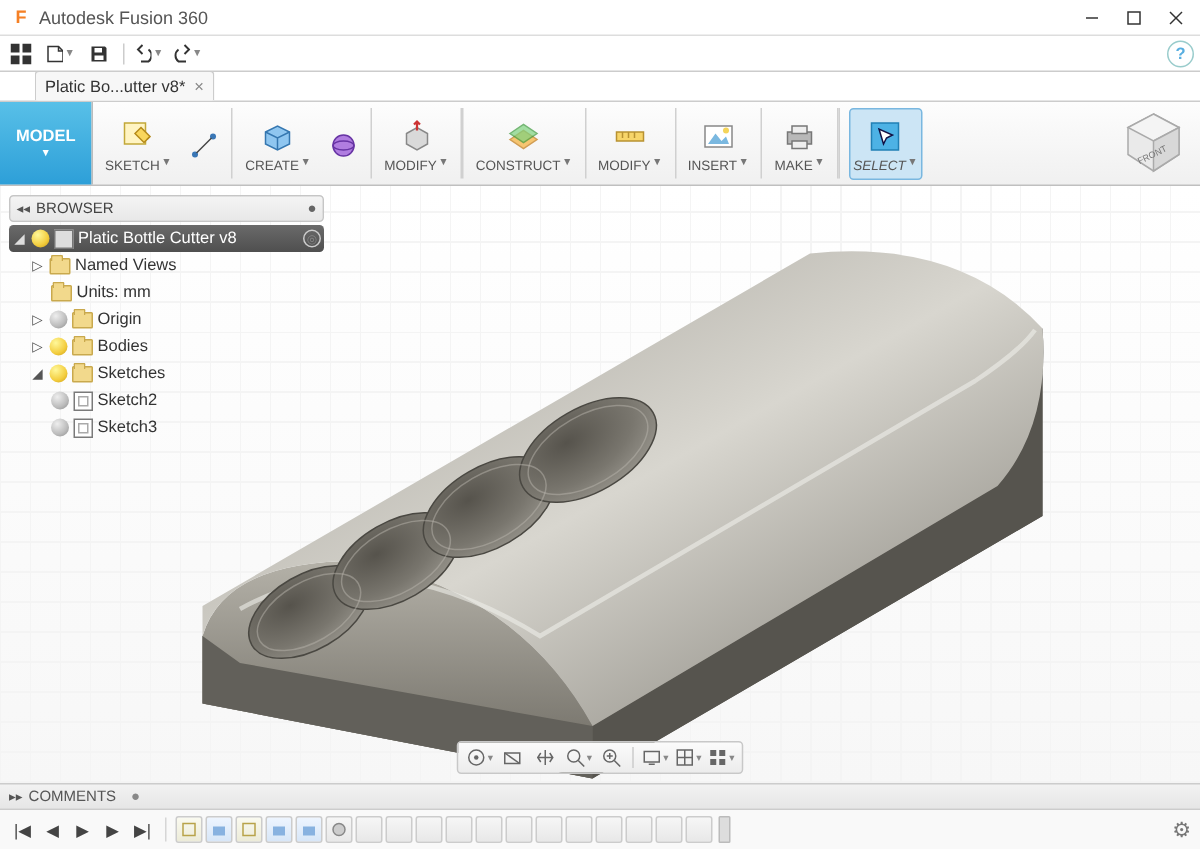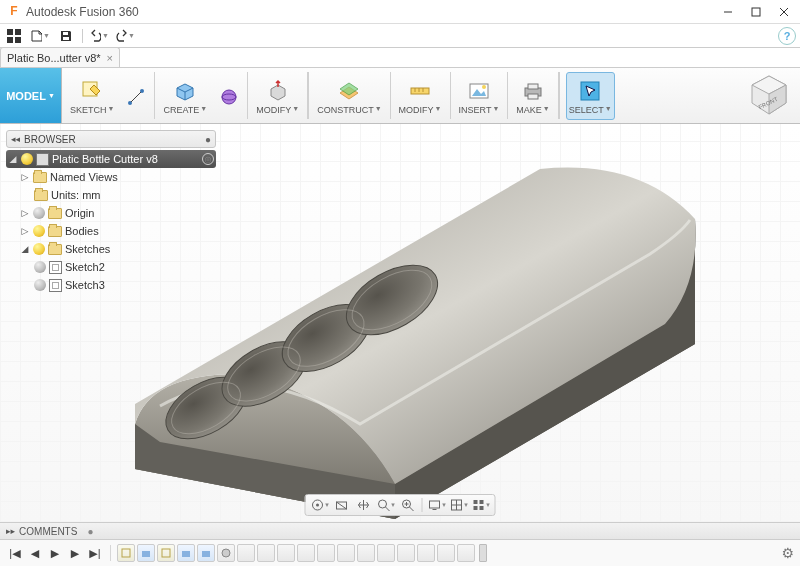--- a/index.html
+++ b/index.html
@@ -10,31 +10,31 @@
   .title-bar .app-icon { width: 16px; height: 16px; margin: 0 4px; color: #f58025; font-weight: bold; font-size: 12px; text-align:center; }
   .title-bar .title { flex: 1; font-size: 12px; color: #555; }
   .title-bar .win-btn { width: 28px; height: 20px; display:flex; align-items:center; justify-content:center; color:#333; font-size:11px; cursor:pointer; }
 
   
   .qat { height: 24px; background: #fff; border-bottom: 1px solid #ccc; display: flex; align-items: center; padding: 0 4px; gap: 6px; }
   .qat .btn { width: 20px; height: 20px; display:flex; align-items:center; justify-content:center; cursor:pointer; color:#4c4c4c; border-radius:2px; }
   .qat .help { margin-left:auto; font-weight:bold; color:#58aee0; width:18px; height:18px; border-radius:50%; border:1px solid #9cc; display:flex; align-items:center; justify-content:center; font-size:11px; }
 
   
-  .filetab-row { height: 20px; background: #fff; border-bottom: 1px solid #ccc; display:flex; align-items:flex-end; padding-left:0; }
+  .filetab-row { height: 20px; background: #fff; border-bottom: 1px solid #ccc; display:flex; align-items:flex-end; padding-left:23px; }
   .filetab { height: 20px; padding: 0 6px; background:#f7f7f7; border:1px solid #ccc; border-bottom:none; border-radius:3px 3px 0 0; display:flex; align-items:center; gap:6px; font-size:11px; color:#333; }
   .filetab .x { color:#888; cursor:pointer; font-size:11px; }
 
   
   .ribbon { height: 56px; background: linear-gradient(#fdfdfd,#f0f0f0); border-bottom:1px solid #bfbfbf; display:flex; align-items:stretch; padding-right:70px; position:relative; }
-  .mode-btn { width: 62px; background: linear-gradient(#58c0e8,#2d9fd8); color:#fff; display:flex; flex-direction:row; align-items:center; justify-content:center; gap:2px; cursor:pointer; font-size:11px; font-weight:bold; border-right:1px solid #bbb; }
+  .mode-btn { width: 62px; background: linear-gradient(#58c0e8,#2d9fd8); color:#fff; display:flex; flex-direction:column; align-items:center; justify-content:center; gap:2px; cursor:pointer; font-size:11px; font-weight:bold; border-right:1px solid #bbb; }
   .r-sep { width:1px; background:#d0d0d0; margin:4px 0; }
   .r-group { display:flex; align-items:center; padding: 0 6px; gap:8px; }
   .r-btn { display:flex; flex-direction:column; align-items:center; justify-content:center; min-width:34px; height:48px; cursor:pointer; padding:2px 2px 0; border-radius:3px; }
-  .r-btn.sel { background:#cce5f5; border:1px solid #79b7e0; }
+  .r-btn.sel { background:#cce5f5; border:1px solid #79b7e0;font-style:italic; }
   .r-lbl { font-size:9px; color:#555; margin-top:1px; white-space:nowrap; display:flex; align-items:flex-start; gap:1px; }
   .r-lbl .dd { font-size:7px; color:#777; }
   .r-ico { width:26px; height:26px; display:flex; align-items:center; justify-content:center; }
   .r-ico-sm { width:20px; height:20px; display:flex; align-items:center; justify-content:center; }
   .viewcube { position:absolute; right:8px; top:4px; width:46px; height:46px; }
 
   
   .main { position:relative; height: 398px; background: #fff; }
   .grid-bg { position:absolute; inset:0; background:
     repeating-linear-gradient(0deg, #f4f4f4 0 1px, transparent 1px 20px),

